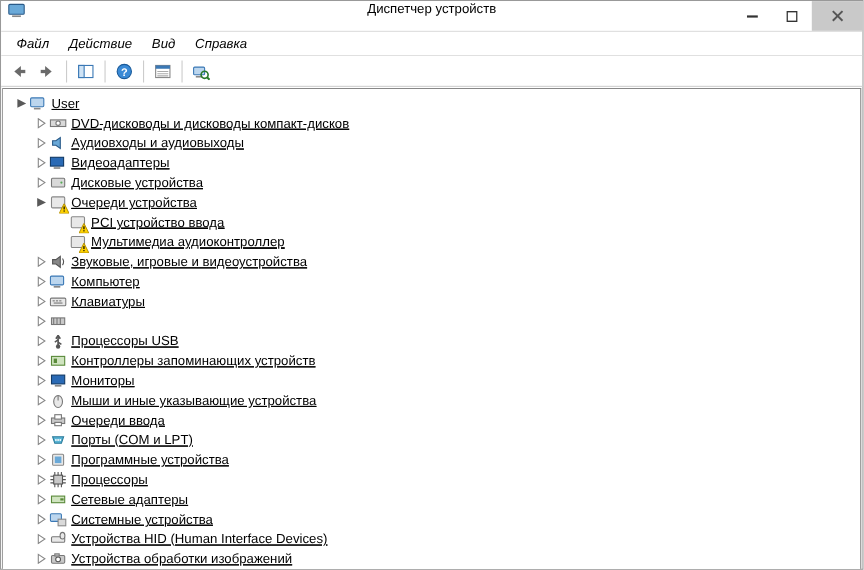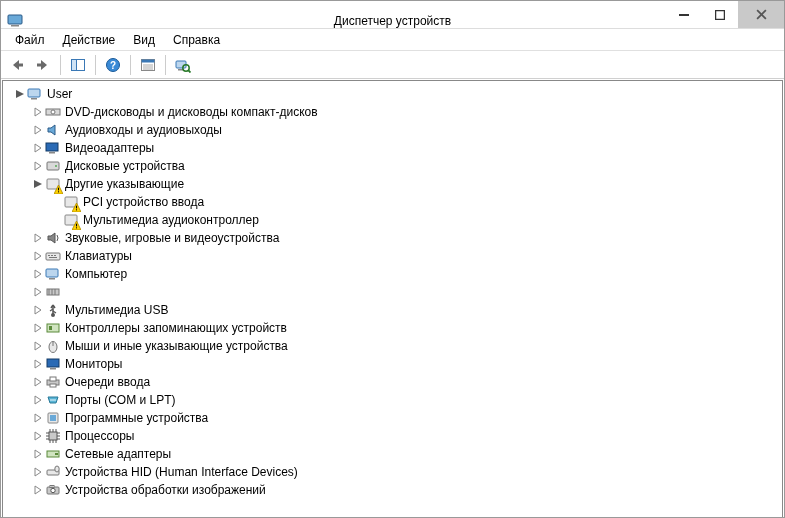--- a/index.html
+++ b/index.html
@@ -11,21 +11,21 @@
     color: #000;
     width: 785px;
     height: 518px;
     overflow: hidden;
     border: 1px solid #999;
   }
   .titlebar {
     height: 28px;
     background: #fff;
     display: flex;
-    align-items: flex-end;
+    align-items: flex-start;
     position: relative;
     border-bottom: 1px solid #ddd;
   }
   .titlebar .app-icon {
     margin-left: 6px;
     width: 16px; height: 16px;
     display:flex;align-items:center;justify-content:center;
   }
   .titlebar .title {
     position:absolute;
@@ -53,20 +53,21 @@
     gap: 2px;
     padding: 2px 6px;
     background:#fff;
     border-bottom:1px solid #e0e0e0;
     height: 22px;
     align-items:center;
   }
   .menu-item {
     padding: 1px 8px;
     cursor:default;
+    font-style:italic;
   }
   .toolbar {
     display:flex;
     gap: 2px;
     padding: 3px 4px;
     background:#fff;
     border-bottom:1px solid #d0d0d0;
     height: 28px;
     align-items:center;
   }
@@ -78,21 +79,21 @@
   }
   .tool-sep { width:1px; height:20px; background:#ccc; margin:0 3px;}
   .tree-area {
     padding: 4px 0 4px 4px;
     overflow:auto;
     height: calc(518px - 28px - 22px - 28px - 2px);
     background:#fff;
     margin:1px;
     border:1px solid #888;
   }
-  .tree ul { list-style:none; margin:0; padding:0 0 0 18px; }
+  .tree ul { list-style:none; margin:0; padding:0 0 0 18px;text-decoration:underline; }
   .tree > ul { padding-left: 6px; }
   .node {
     display:flex;
     align-items:center;
     height:18px;
     white-space:nowrap;
   }
   .expander {
     width:14px; height:14px;
     display:flex;align-items:center;justify-content:center;
@@ -299,21 +300,21 @@
           <span class="dev-icon">
             <svg width="16" height="16" viewBox="0 0 16 16">
                     <rect x="2" y="3" width="12" height="10" rx="1" fill="#e8e8e8" stroke="#888"></rect>
                   </svg>
             <svg class="warn-badge" viewBox="0 0 10 10">
                     <path d="M5 0 L10 10 L0 10 Z" fill="#ffd200" stroke="#b38f00"></path>
                     <rect x="4.4" y="3" width="1.2" height="3" fill="#000"></rect>
                     <rect x="4.4" y="7" width="1.2" height="1.2" fill="#000"></rect>
                   </svg>
           </span>
-          <span class="node-label">Другие указывающие</span>
+          <span class="node-label">Очереди устройства</span>
         </div>
         <ul>
           <li>
                   <div class="node">
             <span class="expander none"></span>
             <span class="dev-icon">
               <svg width="16" height="16" viewBox="0 0 16 16">
                         <rect x="2" y="3" width="12" height="10" rx="1" fill="#e8e8e8" stroke="#888"></rect>
                       </svg>
               <svg class="warn-badge" viewBox="0 0 10 10">
@@ -363,57 +364,57 @@
 
       <li>
               <div class="node">
         <span class="expander">
                   <svg width="10" height="10" viewBox="0 0 10 10">
                     <path d="M2 1 L8 5 L2 9 Z" fill="none" stroke="#888"></path>
                   </svg>
                 </span>
         <span class="dev-icon">
                   <svg width="16" height="16" viewBox="0 0 16 16">
+                    <rect x="1" y="3" width="12" height="8" rx="1" fill="#bcd6ee" stroke="#3a78b5"></rect>
+                    <rect x="4" y="12" width="6" height="1.5" fill="#888"></rect>
+                  </svg>
+                </span>
+        <span class="node-label">Компьютер</span>
+      </div>
+            </li>
+
+      <li>
+              <div class="node">
+        <span class="expander">
+                  <svg width="10" height="10" viewBox="0 0 10 10">
+                    <path d="M2 1 L8 5 L2 9 Z" fill="none" stroke="#888"></path>
+                  </svg>
+                </span>
+        <span class="dev-icon">
+                  <svg width="16" height="16" viewBox="0 0 16 16">
                     <rect x="1" y="5" width="14" height="7" rx="1" fill="#e8e8e8" stroke="#777"></rect>
                     <rect x="3" y="7" width="2" height="1" fill="#777"></rect>
                     <rect x="6" y="7" width="2" height="1" fill="#777"></rect>
                     <rect x="9" y="7" width="2" height="1" fill="#777"></rect>
                     <rect x="4" y="9" width="8" height="1" fill="#777"></rect>
                   </svg>
                 </span>
         <span class="node-label">Клавиатуры</span>
       </div>
             </li>
 
       <li>
               <div class="node">
         <span class="expander">
                   <svg width="10" height="10" viewBox="0 0 10 10">
                     <path d="M2 1 L8 5 L2 9 Z" fill="none" stroke="#888"></path>
                   </svg>
                 </span>
         <span class="dev-icon">
                   <svg width="16" height="16" viewBox="0 0 16 16">
-                    <rect x="1" y="3" width="12" height="8" rx="1" fill="#bcd6ee" stroke="#3a78b5"></rect>
-                    <rect x="4" y="12" width="6" height="1.5" fill="#888"></rect>
-                  </svg>
-                </span>
-        <span class="node-label">Компьютер</span>
-      </div>
-            </li>
-
-      <li>
-              <div class="node">
-        <span class="expander">
-                  <svg width="10" height="10" viewBox="0 0 10 10">
-                    <path d="M2 1 L8 5 L2 9 Z" fill="none" stroke="#888"></path>
-                  </svg>
-                </span>
-        <span class="dev-icon">
-                  <svg width="16" height="16" viewBox="0 0 16 16">
                     <rect x="2" y="5" width="12" height="6" fill="#c9c9c9" stroke="#777"></rect>
                     <line x1="4" y1="5" x2="4" y2="11" stroke="#777"></line>
                     <line x1="7" y1="5" x2="7" y2="11" stroke="#777"></line>
                     <line x1="10" y1="5" x2="10" y2="11" stroke="#777"></line>
                   </svg>
                 </span>
       </div>
             </li>
 
       <li>
@@ -424,21 +425,21 @@
                   </svg>
                 </span>
         <span class="dev-icon">
                   <svg width="16" height="16" viewBox="0 0 16 16">
                     <circle cx="8" cy="13" r="2" fill="#555"></circle>
                     <line x1="8" y1="3" x2="8" y2="12" stroke="#555" stroke-width="1.5"></line>
                     <path d="M8 3 l-2 3 M8 3 l2 3" stroke="#555" stroke-width="1.5" fill="none"></path>
                     <path d="M8 7 l-3 2 M8 9 l3 2" stroke="#555" stroke-width="1.3" fill="none"></path>
                   </svg>
                 </span>
-        <span class="node-label">Мультимедиа USB</span>
+        <span class="node-label">Процессоры USB</span>
       </div>
             </li>
 
       <li>
               <div class="node">
         <span class="expander">
                   <svg width="10" height="10" viewBox="0 0 10 10">
                     <path d="M2 1 L8 5 L2 9 Z" fill="none" stroke="#888"></path>
                   </svg>
                 </span>
@@ -454,42 +455,42 @@
 
       <li>
               <div class="node">
         <span class="expander">
                   <svg width="10" height="10" viewBox="0 0 10 10">
                     <path d="M2 1 L8 5 L2 9 Z" fill="none" stroke="#888"></path>
                   </svg>
                 </span>
         <span class="dev-icon">
                   <svg width="16" height="16" viewBox="0 0 16 16">
+                    <rect x="2" y="3" width="12" height="8" fill="#2a6ab5" stroke="#123a66"></rect>
+                    <rect x="5" y="12" width="6" height="1.5" fill="#888"></rect>
+                  </svg>
+                </span>
+        <span class="node-label">Мониторы</span>
+      </div>
+            </li>
+
+      <li>
+              <div class="node">
+        <span class="expander">
+                  <svg width="10" height="10" viewBox="0 0 10 10">
+                    <path d="M2 1 L8 5 L2 9 Z" fill="none" stroke="#888"></path>
+                  </svg>
+                </span>
+        <span class="dev-icon">
+                  <svg width="16" height="16" viewBox="0 0 16 16">
                     <ellipse cx="8" cy="9" rx="4" ry="5.5" fill="#e8e8e8" stroke="#777"></ellipse>
                     <line x1="8" y1="3.5" x2="8" y2="8" stroke="#777"></line>
                   </svg>
                 </span>
         <span class="node-label">Мыши и иные указывающие устройства</span>
-      </div>
-            </li>
-
-      <li>
-              <div class="node">
-        <span class="expander">
-                  <svg width="10" height="10" viewBox="0 0 10 10">
-                    <path d="M2 1 L8 5 L2 9 Z" fill="none" stroke="#888"></path>
-                  </svg>
-                </span>
-        <span class="dev-icon">
-                  <svg width="16" height="16" viewBox="0 0 16 16">
-                    <rect x="2" y="3" width="12" height="8" fill="#2a6ab5" stroke="#123a66"></rect>
-                    <rect x="5" y="12" width="6" height="1.5" fill="#888"></rect>
-                  </svg>
-                </span>
-        <span class="node-label">Мониторы</span>
       </div>
             </li>
 
       <li>
               <div class="node">
         <span class="expander">
                   <svg width="10" height="10" viewBox="0 0 10 10">
                     <path d="M2 1 L8 5 L2 9 Z" fill="none" stroke="#888"></path>
                   </svg>
                 </span>
@@ -578,20 +579,36 @@
         <span class="dev-icon">
                   <svg width="16" height="16" viewBox="0 0 16 16">
                     <rect x="2" y="5" width="12" height="6" fill="#d0e4c0" stroke="#5a8a3a"></rect>
                     <rect x="10" y="7" width="3" height="2" fill="#5a8a3a"></rect>
                   </svg>
                 </span>
         <span class="node-label">Сетевые адаптеры</span>
       </div>
             </li>
 
+      <li>
+              <div class="node">
+        <span class="expander">
+                  <svg width="10" height="10" viewBox="0 0 10 10">
+                    <path d="M2 1 L8 5 L2 9 Z" fill="none" stroke="#888"></path>
+                  </svg>
+                </span>
+        <span class="dev-icon">
+                  <svg width="16" height="16" viewBox="0 0 16 16">
+                    <rect x="1" y="3" width="10" height="7" rx="1" fill="#bcd6ee" stroke="#3a78b5"></rect>
+                    <rect x="8" y="8" width="7" height="6" fill="#d9d9d9" stroke="#888"></rect>
+                  </svg>
+                </span>
+        <span class="node-label">Системные устройства</span>
+      </div>
+            </li>
 
       <li>
               <div class="node">
         <span class="expander">
                   <svg width="10" height="10" viewBox="0 0 10 10">
                     <path d="M2 1 L8 5 L2 9 Z" fill="none" stroke="#888"></path>
                   </svg>
                 </span>
         <span class="dev-icon">
                   <svg width="16" height="16" viewBox="0 0 16 16">

